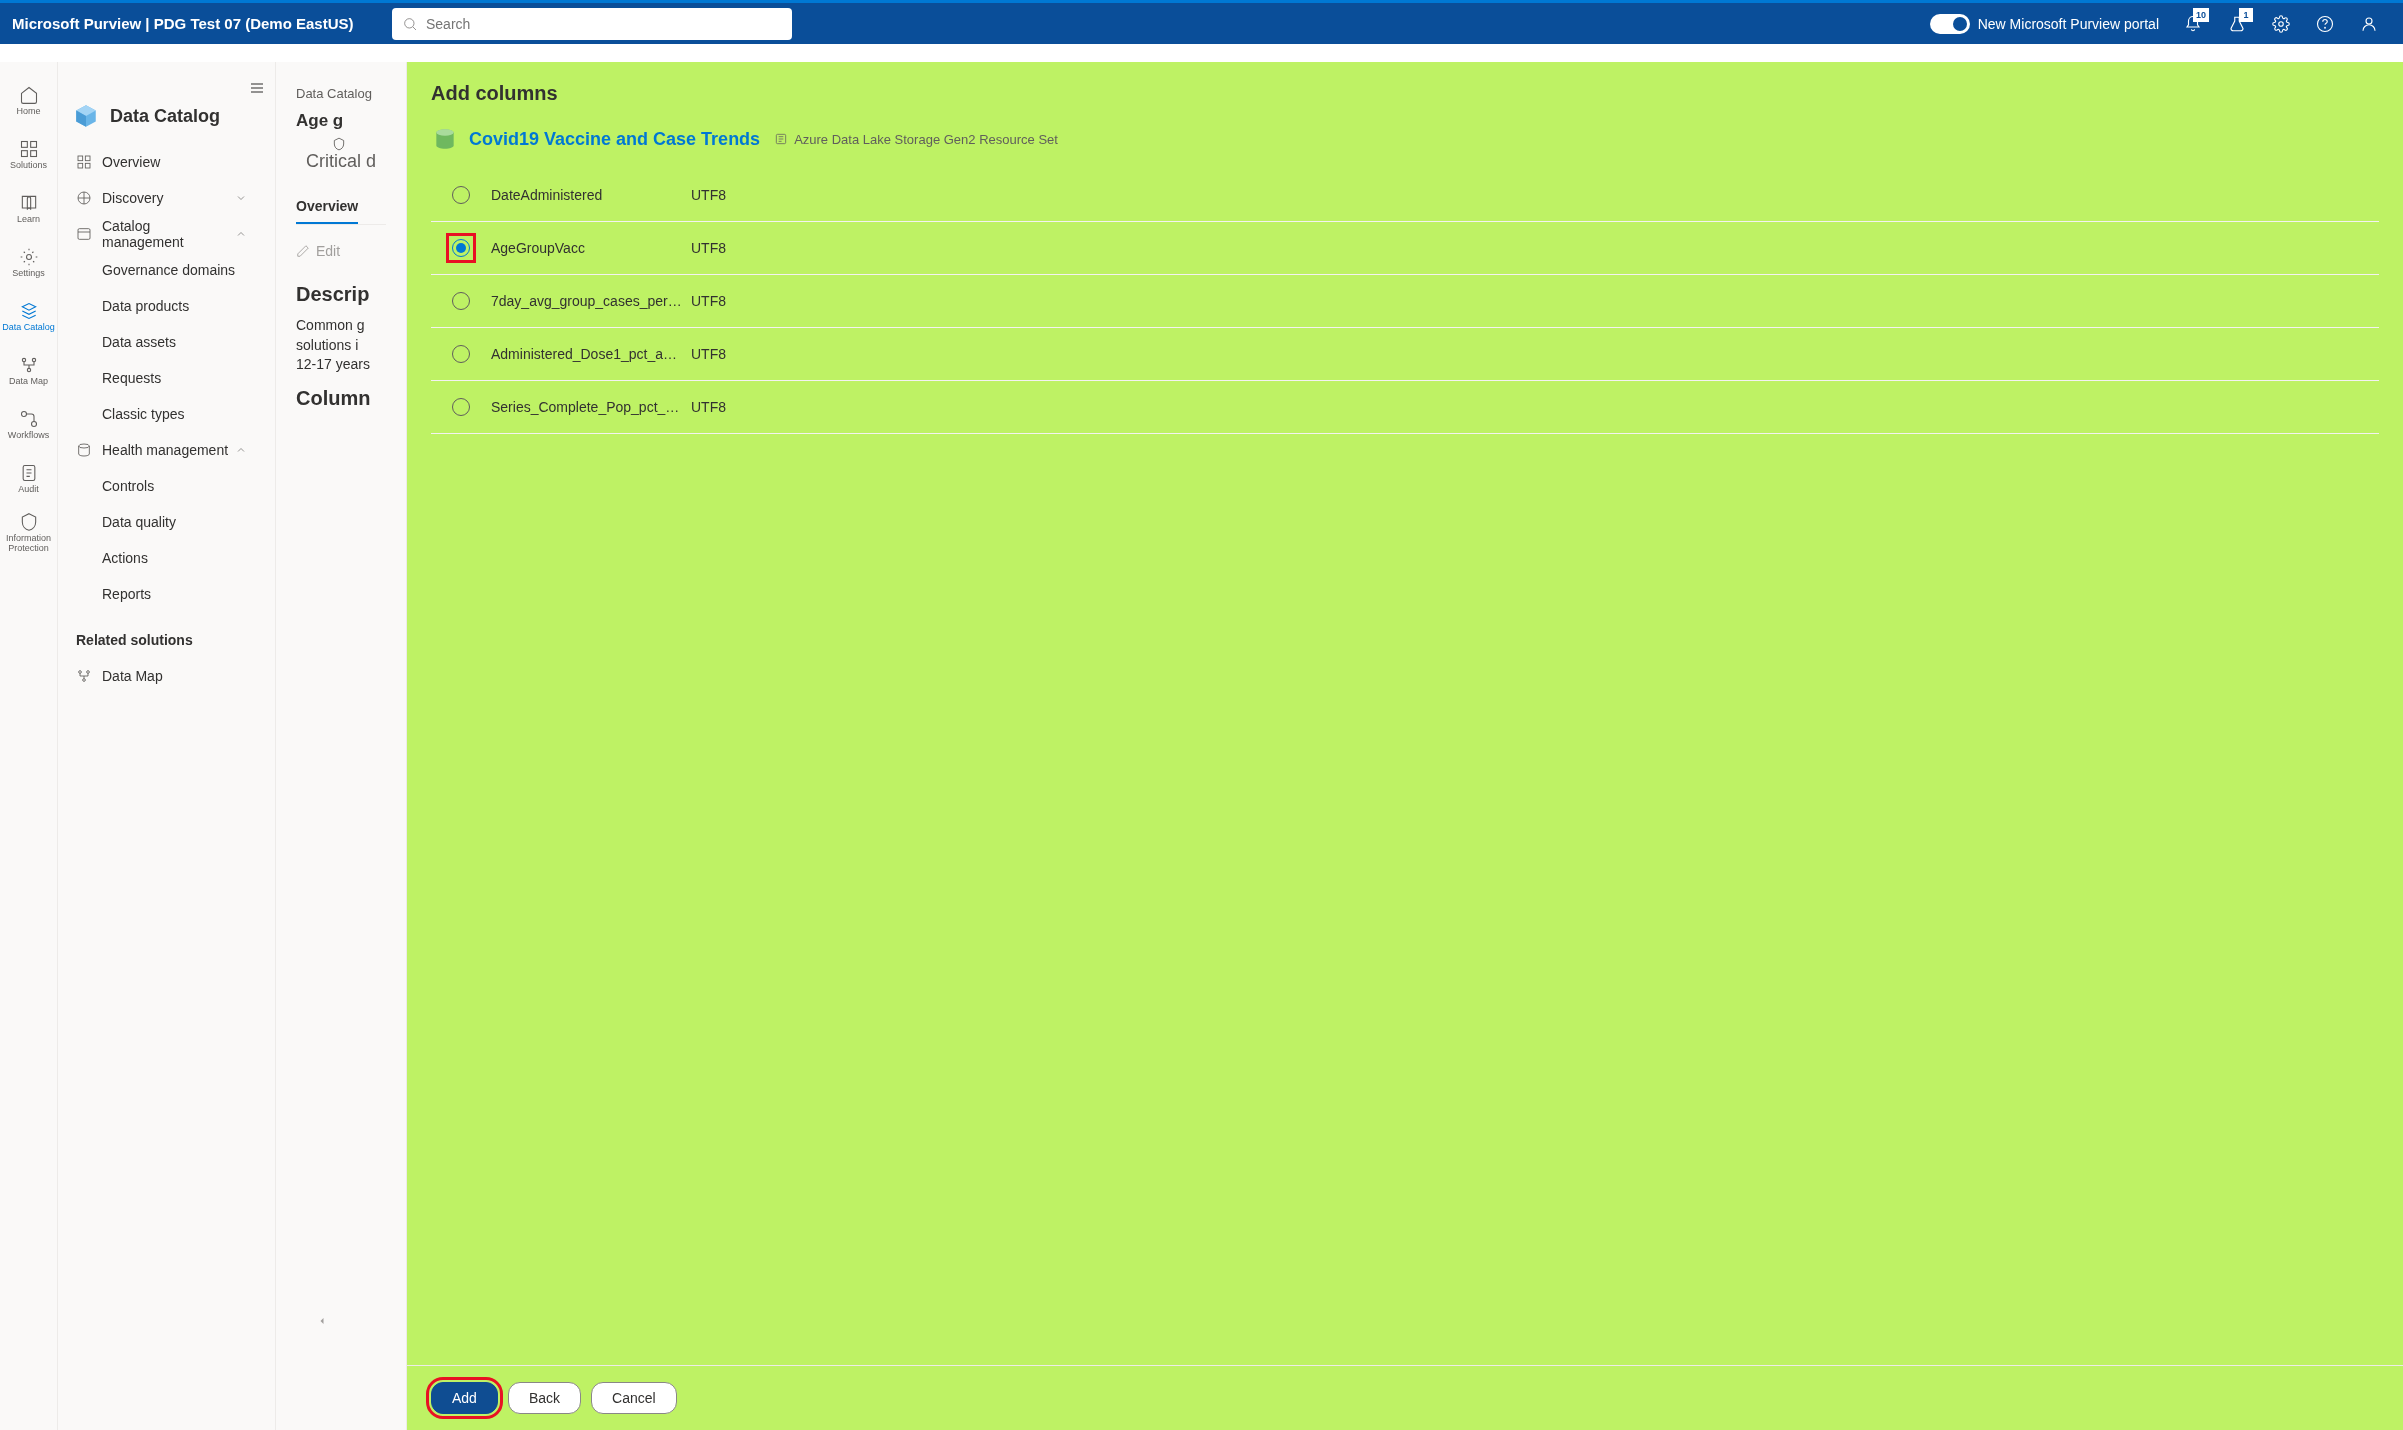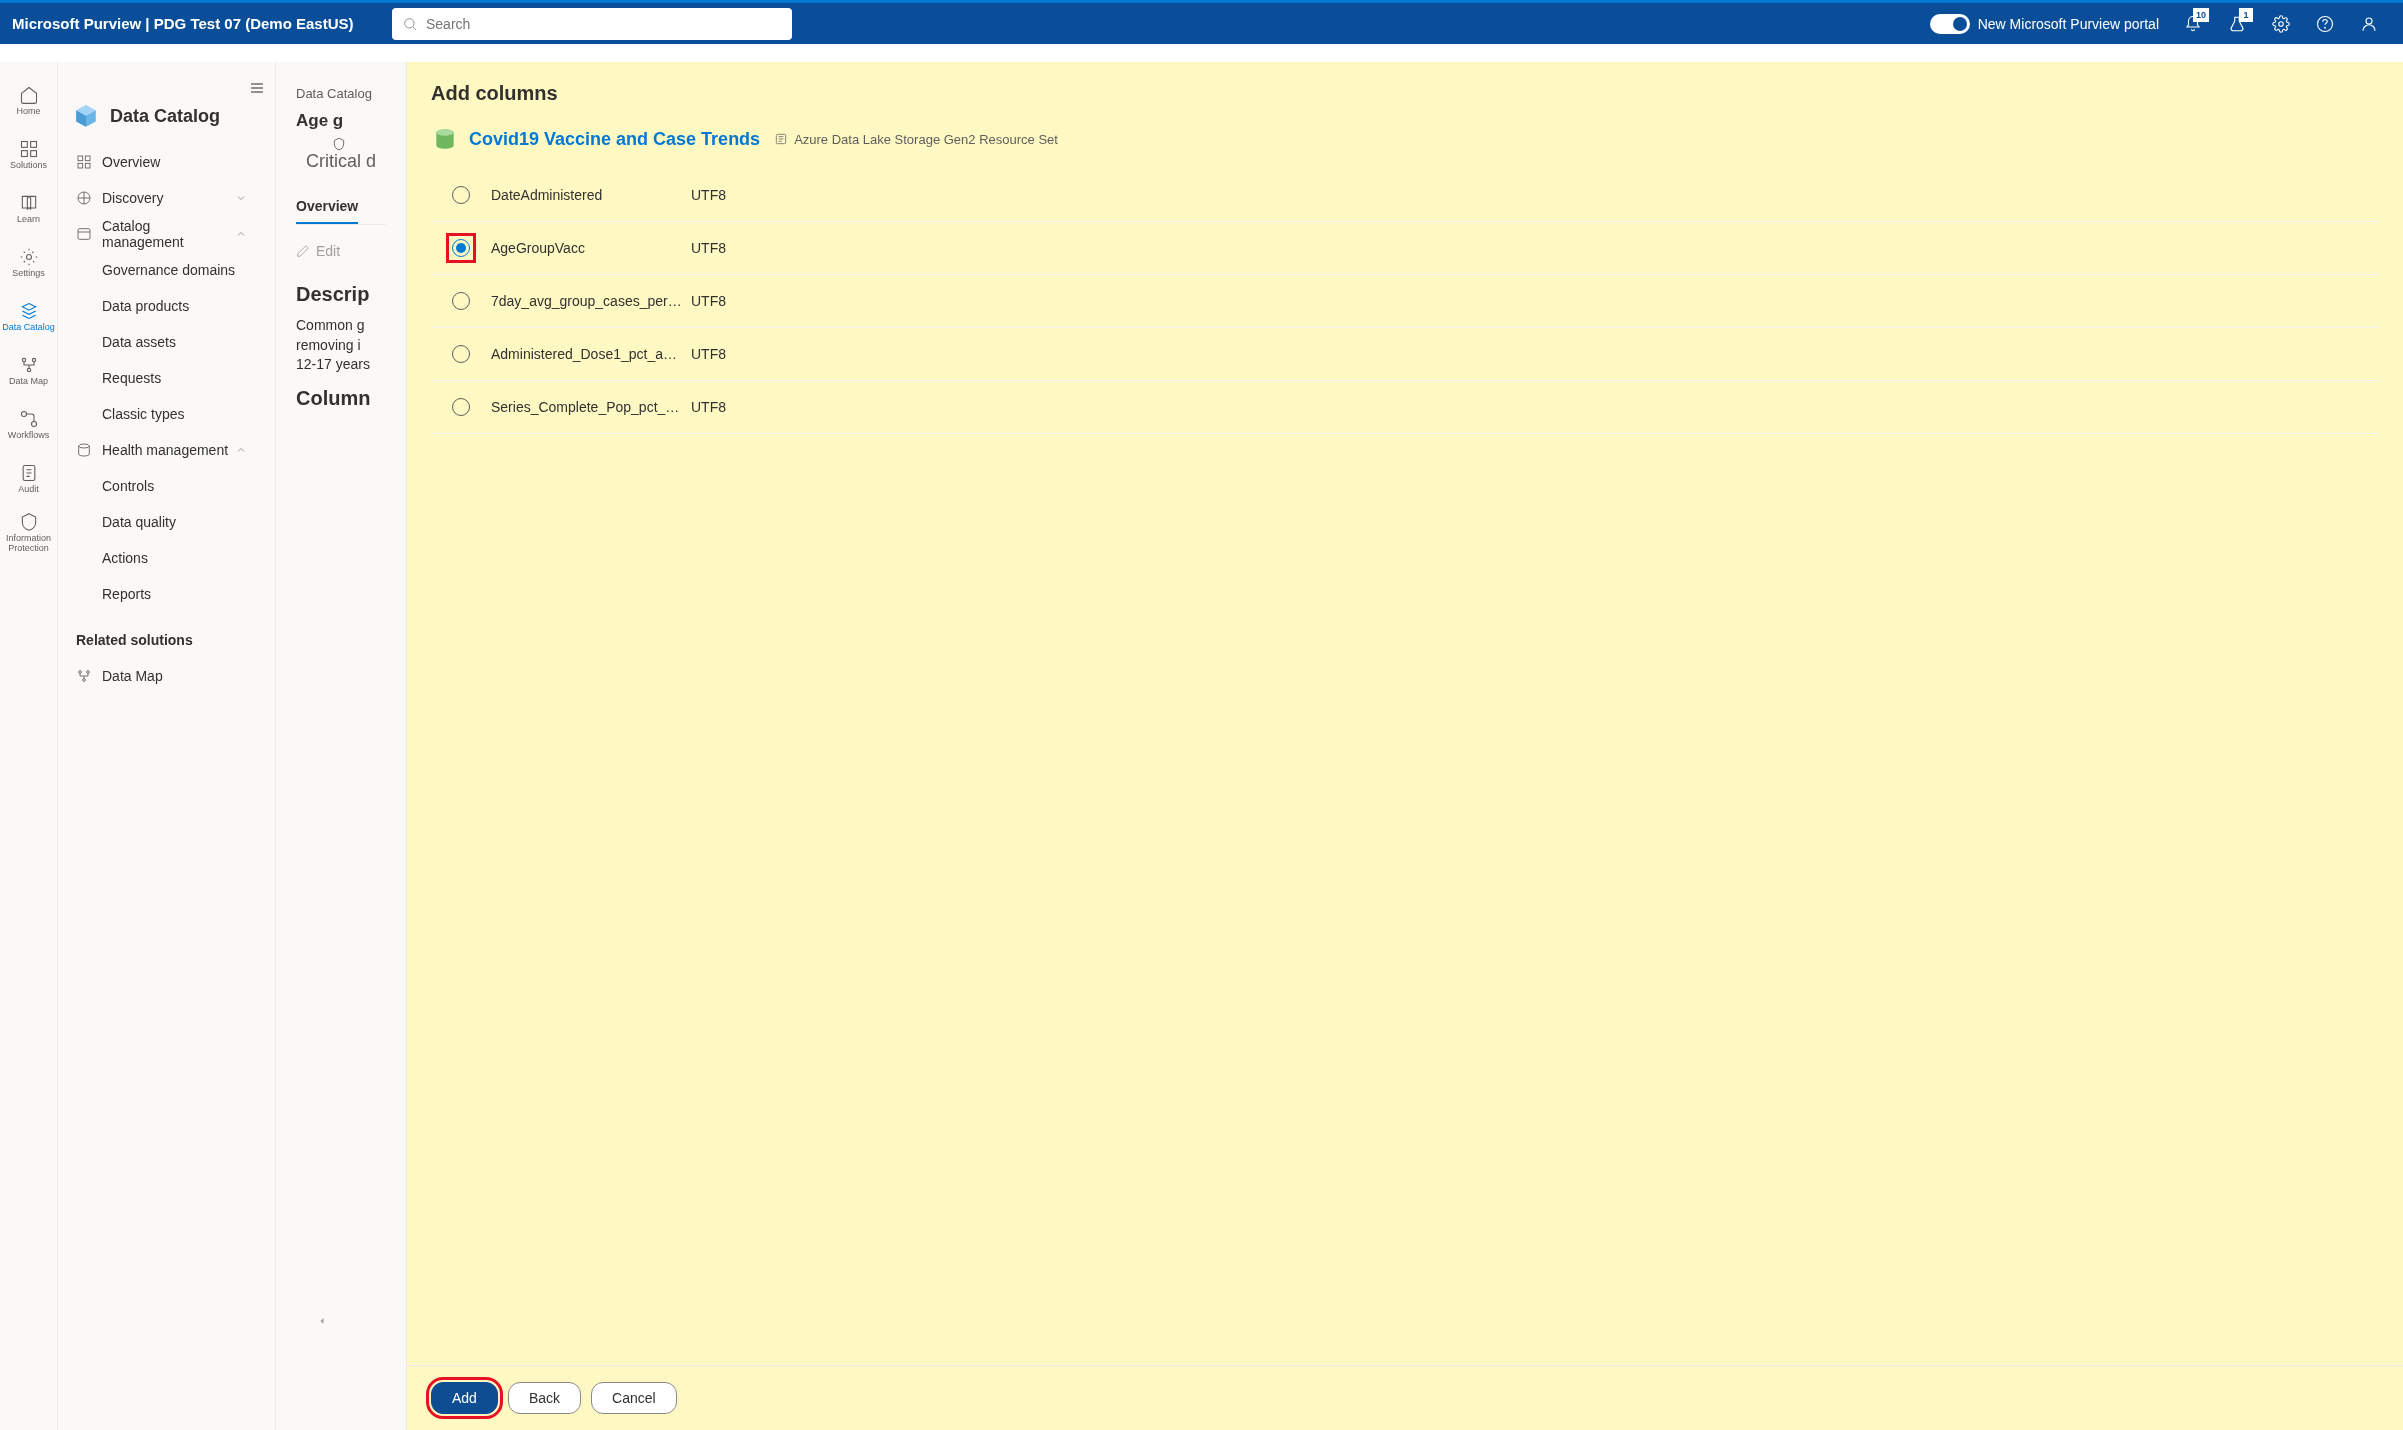--- a/index.html
+++ b/index.html
@@ -53,21 +53,21 @@
   .bg-tab { padding: 8px 0; margin-right: 20px; font-size: 14px; cursor: pointer; border-bottom: 2px solid transparent; white-space: nowrap; }
   .bg-tab.active { border-bottom-color: #0078d4; font-weight: 600; }
   .bg-editbtn { display: inline-flex; align-items: center; color: #a19f9d; font-size: 14px; margin: 8px 0 24px; white-space: nowrap; }
   .bg-editbtn svg { width: 14px; height: 14px; margin-right: 6px; stroke: #a19f9d; fill: none; stroke-width: 1.5; }
   .bg-section { font-size: 20px; font-weight: 600; margin-bottom: 10px; white-space: nowrap; }
   .bg-desc { font-size: 14px; color: #323130; line-height: 1.4; margin-bottom: 12px; }
   .bg-collapse { position: absolute; bottom: 100px; left: 40px; }
   .bg-collapse svg { width: 12px; height: 12px; fill: #a19f9d; }
 
   
-  .panel { flex: 1; background: #fef9c3; display: flex; flex-direction: column; border-left: 1px solid #edebe9; }
+  .panel { flex: 1; background: #bef264; display: flex; flex-direction: column; border-left: 1px solid #edebe9; }
   .panel-head { padding: 20px 24px 8px; }
   .panel-title { font-size: 20px; font-weight: 600; margin-bottom: 20px; }
   .asset-row { display: flex; align-items: center; margin-bottom: 16px; flex-wrap: wrap; }
   .asset-icon { width: 28px; height: 28px; margin-right: 10px; display:flex; align-items:center; justify-content:center; }
   .asset-title { color: #0078d4; font-size: 18px; font-weight: 600; margin-right: 14px; }
   .asset-type { display: inline-flex; align-items: center; font-size: 13px; color: #605e5c; }
   .asset-type svg { width: 14px; height: 14px; margin-right: 6px; stroke: #605e5c; fill: none; stroke-width: 1.3; }
   .col-table { width: 100%; }
   .col-head { display: grid; grid-template-columns: 60px 200px 200px 1fr; padding: 8px 0; font-weight: 600; border-bottom: 1px solid #edebe9; font-size: 14px; }
   .col-row { display: grid; grid-template-columns: 60px 200px 200px 1fr; height: 53px; align-items: center; border-bottom: 1px solid #f3f2f1; font-size: 14px; }
@@ -323,21 +323,21 @@
         </div>
         <div class="bg-editbtn">
           <svg viewBox="0 0 24 24">
               <path d="M17 3l4 4L7 21H3v-4L17 3z"></path>
             </svg>
           <span>Edit</span>
         </div>
         <div class="bg-section">Descrip</div>
         <div class="bg-desc">
           <div>Common g</div>
-          <div>removing i</div>
+          <div>solutions i</div>
           <div>12-17 years</div>
         </div>
         <div class="bg-section">Column</div>
         <div class="bg-collapse">
           <svg viewBox="0 0 24 24">
               <path d="M15 6l-6 6 6 6z"></path>
             </svg>
         </div>
       </div>
 

